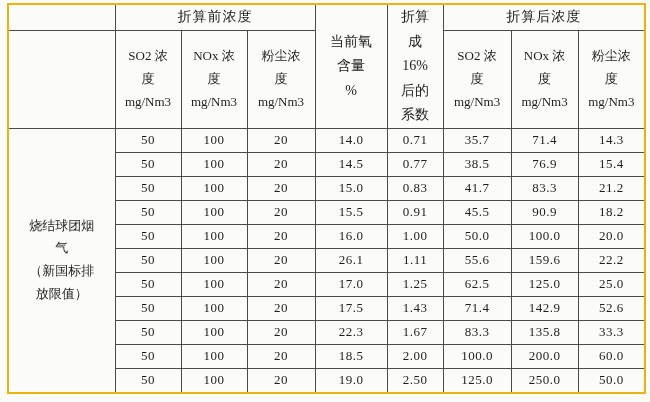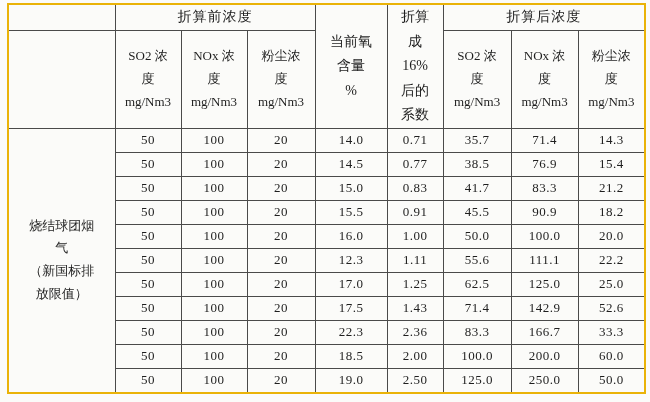--- a/index.html
+++ b/index.html
@@ -153,24 +153,24 @@
       <td class="num">16.0</td>
       <td class="num">1.00</td>
       <td class="num">50.0</td>
       <td class="num">100.0</td>
       <td class="num">20.0</td>
     </tr>
     <tr class="d">
       <td class="num">50</td>
       <td class="num">100</td>
       <td class="num">20</td>
-      <td class="num">12.3</td>
+      <td class="num">26.1</td>
       <td class="num">1.11</td>
       <td class="num">55.6</td>
-      <td class="num">111.1</td>
+      <td class="num">159.6</td>
       <td class="num">22.2</td>
     </tr>
     <tr class="d">
       <td class="num">50</td>
       <td class="num">100</td>
       <td class="num">20</td>
       <td class="num">17.0</td>
       <td class="num">1.25</td>
       <td class="num">62.5</td>
       <td class="num">125.0</td>
@@ -184,23 +184,23 @@
       <td class="num">1.43</td>
       <td class="num">71.4</td>
       <td class="num">142.9</td>
       <td class="num">52.6</td>
     </tr>
     <tr class="d">
       <td class="num">50</td>
       <td class="num">100</td>
       <td class="num">20</td>
       <td class="num">22.3</td>
-      <td class="num">2.36</td>
+      <td class="num">1.67</td>
       <td class="num">83.3</td>
-      <td class="num">166.7</td>
+      <td class="num">135.8</td>
       <td class="num">33.3</td>
     </tr>
     <tr class="d">
       <td class="num">50</td>
       <td class="num">100</td>
       <td class="num">20</td>
       <td class="num">18.5</td>
       <td class="num">2.00</td>
       <td class="num">100.0</td>
       <td class="num">200.0</td>

